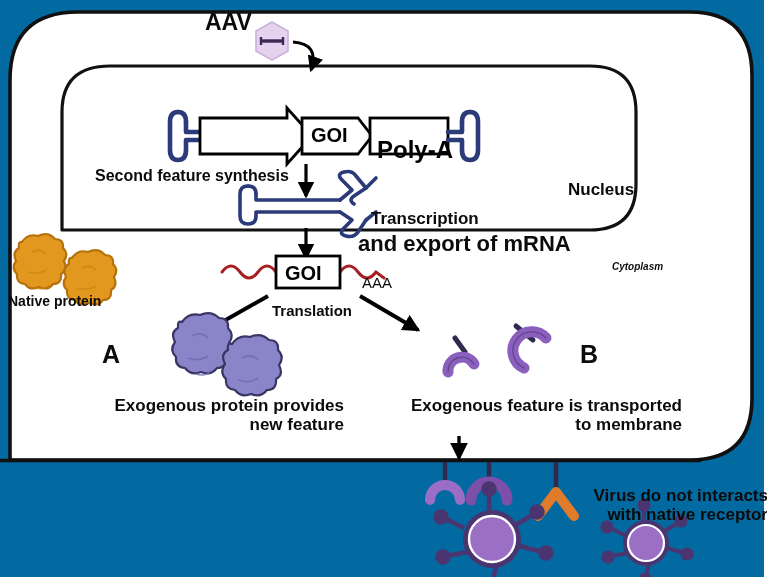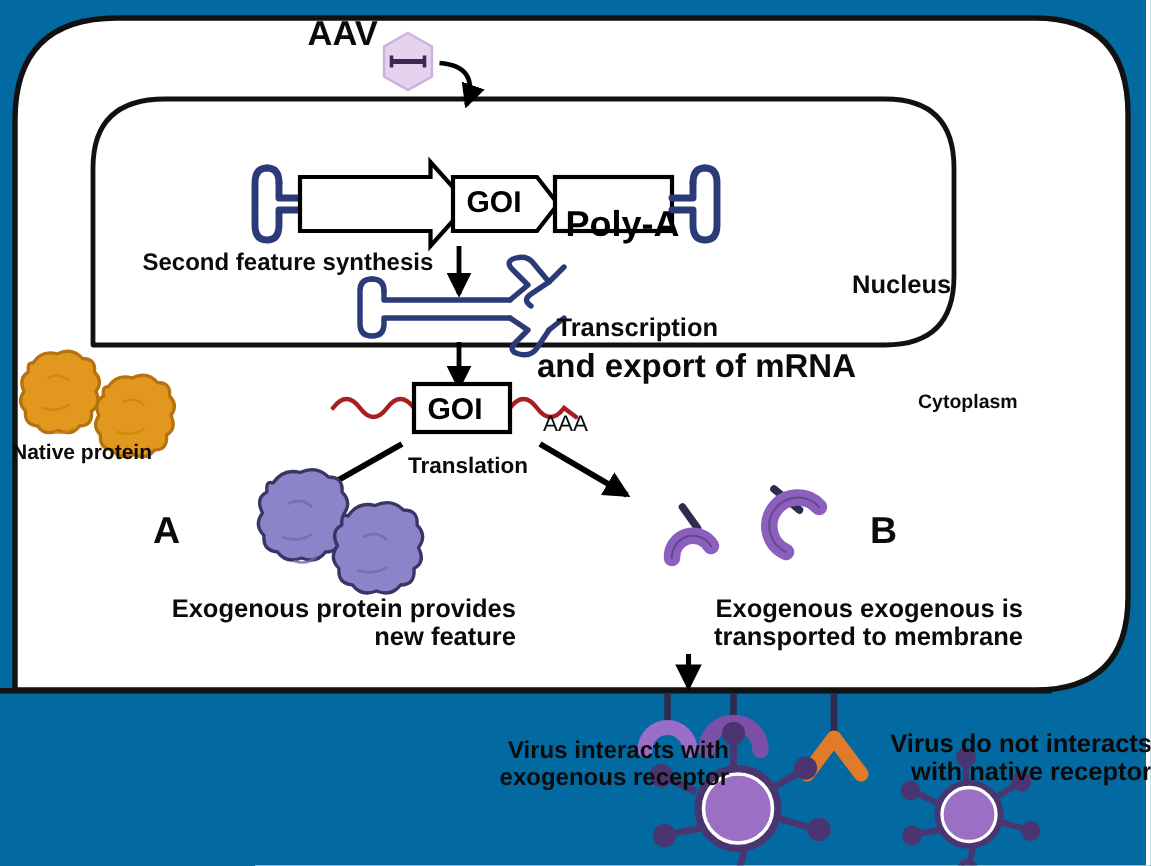--- a/index.html
+++ b/index.html
@@ -8,21 +8,21 @@
   svg#scene{position:absolute;left:0;top:0;width:767px;height:577px;}
   .lbl{position:absolute;font-family:"Liberation Sans",sans-serif;font-weight:bold;color:#0b0b0b;white-space:nowrap;line-height:1.12;}
   .lbl.center{text-align:right;}
   .t-aav{font-size:23px;left:205px;top:10px;}
   .t-npe{font-size:19px;left:320px;top:33px;}
   .t-cassette{font-size:17px;left:143px;top:80px;}
   .t-sss{font-size:16px;left:95px;top:167px;}
   .t-transcription{font-size:17px;left:371px;top:209px;}
   .t-export{font-size:22px;left:334px;top:232px;margin-left:24px;}
   .t-nucleus{font-size:17px;left:568px;top:180px;}
-  .t-cytoplasm{font-size:13px;left:612px;top:261px;}
+  .t-cytoplasm{font-size:10px;left:612px;top:261px;font-style:italic;}
   .t-native{font-size:14px;left:8px;top:294px;}
   .t-aaa{font-size:15px;left:362px;top:275px;}
   .t-translation{font-size:15px;left:272px;top:303px;}
   .t-A{font-size:25px;left:102px;top:340px;}
   .t-B{font-size:25px;left:580px;top:340px;}
   .t-exo1{font-size:17px;left:100px;top:396px;width:244px;}
   .t-exo2{font-size:17px;left:392px;top:396px;width:290px;}
   .t-vi1{font-size:16px;left:322px;top:492px;width:164px;}
   .t-vi2{font-size:17px;left:588px;top:470px;width:180px;}
   .boxtext{position:absolute;font-weight:bold;color:#000;font-family:"Liberation Sans",sans-serif;white-space:nowrap;}
@@ -194,17 +194,16 @@
   <div class="lbl t-native">Native protein</div>
 
   <div class="boxtext t-goi2">GOI</div>
   <div class="lbl t-aaa" style="font-weight:normal;">AAA</div>
   <div class="lbl t-translation">Translation</div>
 
   <div class="lbl t-A">A</div>
   <div class="lbl t-B">B</div>
 
   <div class="lbl center t-exo1" style="white-space:normal;">Exogenous protein provides new feature</div>
-  <div class="lbl center t-exo2" style="white-space:normal;">Exogenous exogenous is transported to membrane</div>
-  <div class="lbl center t-vi1" style="white-space:normal;">Virus interacts with exogenous receptor</div>
+  <div class="lbl center t-exo2" style="white-space:normal;">Exogenous feature is transported to membrane</div>
   <div class="lbl center t-vi2" style="white-space:normal;margin-top:16px;">Virus do not interacts with native receptor</div>
 
 </div>
 
 </body></html>

